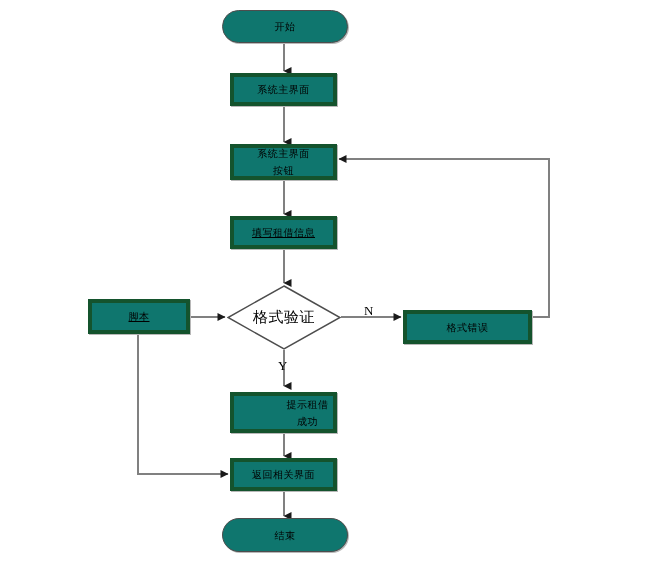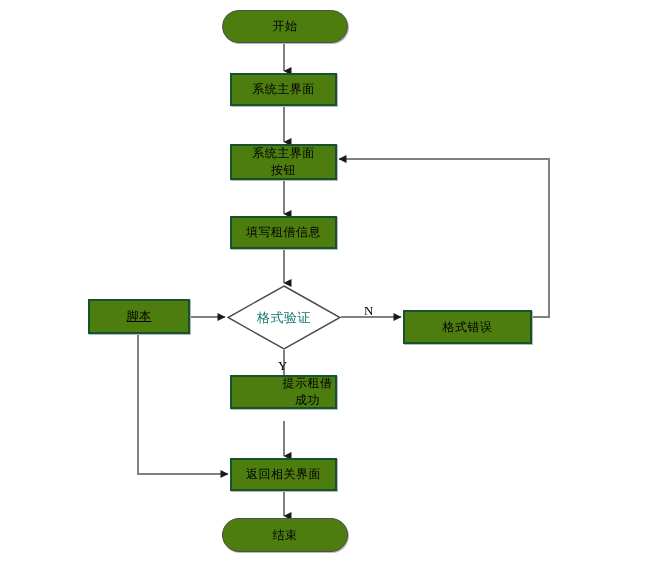--- a/index.html
+++ b/index.html
@@ -9,41 +9,41 @@
     font-family:"Liberation Sans","DejaVu Sans",sans-serif;
     overflow:hidden;
   }
   #flow-root{position:relative;width:658px;height:563px;}
   #flow-svg{position:absolute;left:0;top:0;width:658px;height:563px;}
   .node{
     position:absolute;
     box-sizing:border-box;
     display:flex;align-items:center;justify-content:center;
     text-align:center;
-    background:#4d7c0f;
+    background:#0f766e;
     color:#000000;
-    font-size:12px;
+    font-size:10px;
     line-height:17px;
     letter-spacing:.5px;
     white-space:pre-line;
   }
   .proc{
-    border:2px solid #14532d;
+    border:4px solid #14532d;
     box-shadow:1px 1px 0 0 #b8b8b8;
   }
   .term{
     border:1px solid #4d4d4d;
     border-radius:17px;
     box-shadow:1px 1px 0 0 #b8b8b8;
   }
   .decision-wrap{position:absolute;}
   .decision-label{
     position:absolute;left:0;top:0;width:100%;height:100%;
     display:flex;align-items:center;justify-content:center;
-    font-size:13px;color:#0f766e;letter-spacing:.5px;
+    font-size:15px;color:#000000;letter-spacing:.5px;
   }
   .edge-label{
     position:absolute;
     font-family:"Liberation Serif","DejaVu Serif",serif;
     font-size:13px;
     color:#000;
     background:transparent;
   }
 </style>
 </head>
@@ -84,40 +84,40 @@
 
   <div class="node proc" style="left: 230px; top: 73px; width: 107px; height: 33px;">
     <span>系统主界面</span>
   </div>
 
   <div class="node proc" style="left: 230px; top: 144px; width: 107px; height: 36px;">
     <span>系统主界面
 按钮</span>
   </div>
 
-  <div class="node proc" style="left: 230px; top: 216px; width: 107px; height: 33px;">
+  <div class="node proc" style="left: 230px; top: 216px; width: 107px; height: 33px; text-decoration: underline;">
     <span>填写租借信息</span>
   </div>
 
   <div class="decision-wrap" style="left: 227px; top: 285px; width: 114px; height: 65px;">
     <svg width="100%" height="100%" viewBox="0 0 114 65" preserveAspectRatio="none" xmlns="http://www.w3.org/2000/svg">
       <polygon points="57,1 113,32.5 57,64 1,32.5" fill="#ffffff" stroke="#4d4d4d" stroke-width="1.5"></polygon>
     </svg>
     <div class="decision-label">格式验证</div>
   </div>
 
   <div class="node proc" style="left: 88px; top: 299px; width: 102px; height: 35px; text-decoration: underline;">
     <span>脚本</span>
   </div>
 
   <div class="node proc" style="left: 403px; top: 310px; width: 129px; height: 34px;">
     <span>格式错误</span>
   </div>
 
-  <div class="node proc" style="left: 230px; top: 375px; width: 107px; height: 34px; padding-left: 48px;">
+  <div class="node proc" style="left: 230px; top: 392px; width: 107px; height: 41px; padding-left: 48px;">
     <span>提示租借成功</span>
   </div>
 
   <div class="node proc" style="left: 230px; top: 458px; width: 107px; height: 33px; justify-content: center;">
     <span>返回相关界面</span>
   </div>
 
   <div class="node term" style="left: 222px; top: 518px; width: 126px; height: 34px; justify-content: center;">
     <span>结束</span>
   </div>

